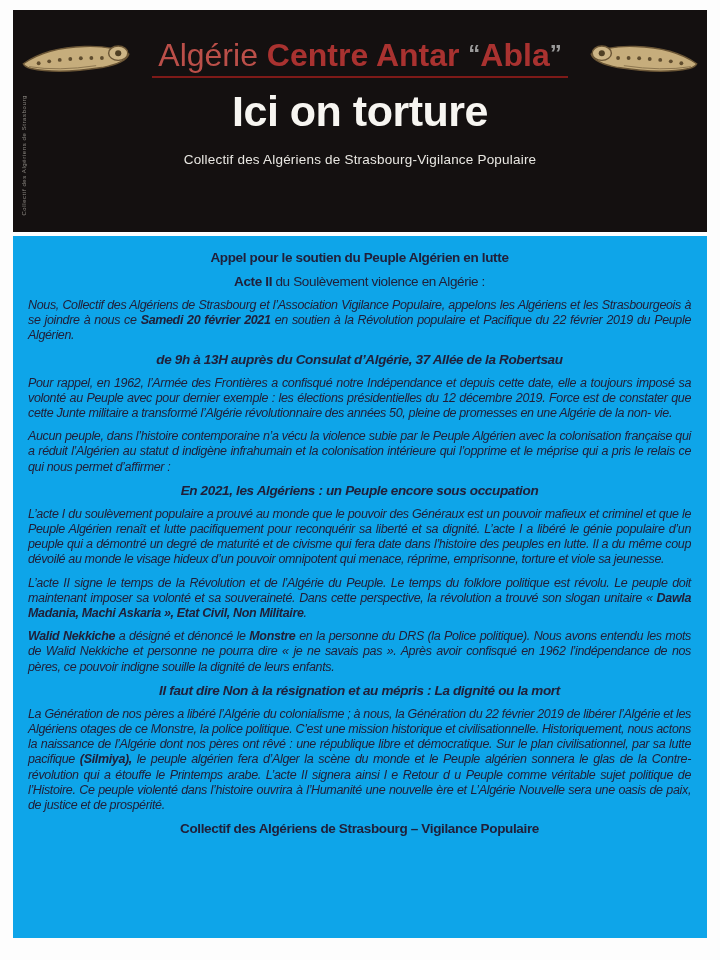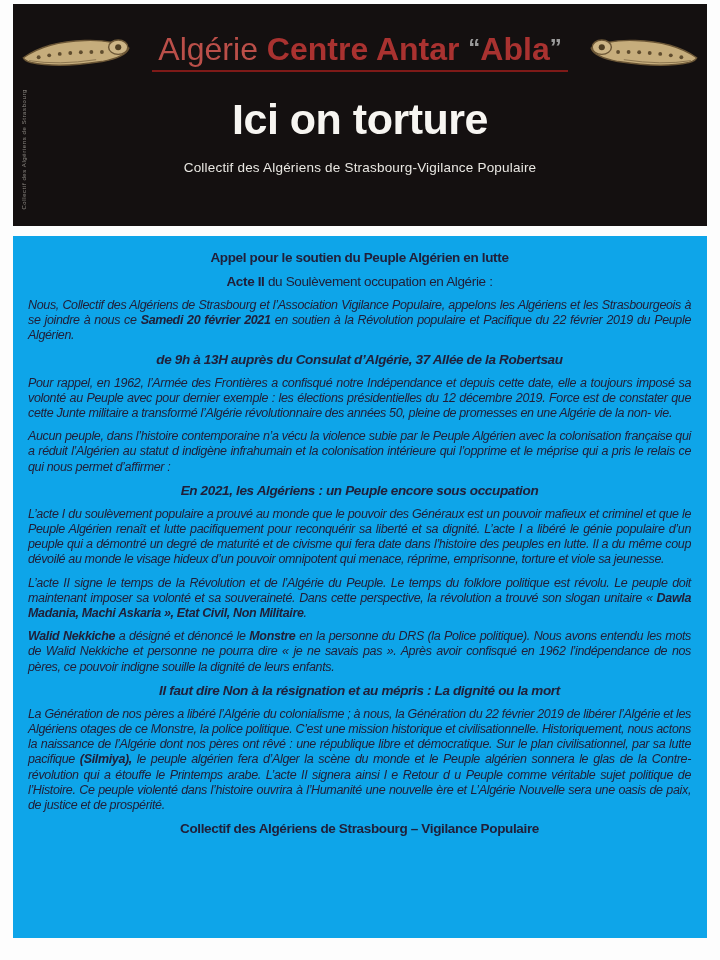--- a/index.html
+++ b/index.html
@@ -5,42 +5,42 @@
   html,body{margin:0;padding:0;}
   body{
     width:720px;height:960px;background:#ffffff;
     font-family:"Liberation Sans",sans-serif;
     -webkit-font-smoothing:antialiased;
   }
   .page{position:relative;width:720px;height:960px;background:#fdfdfd;overflow:hidden;}
 
   
   .header{
-    position:absolute;left:13px;top:4px;width:694px;height:222px;
+    position:absolute;left:13px;top:10px;width:694px;height:222px;
     background:#141010;color:#f5f3ef;box-sizing:border-box;padding-top:22px;
   }
   .vertical-credit{
     position:absolute;left:8px;bottom:16px;
     writing-mode:vertical-rl;transform:rotate(180deg);
     font-size:6px;letter-spacing:.6px;color:#8f8b85;white-space:nowrap;
   }
   .brand-row{
     display:flex;align-items:center;justify-content:center;gap:16px;height:52px;
   }
   .ornament{width:118px;height:46px;flex:0 0 auto;}
   .ornament.flip{transform:scaleX(-1);}
   .brand-title{
     font-size:32px;line-height:1;white-space:nowrap;
     border-bottom:2px solid #7e1a18;padding:0 6px 5px 6px;
   }
   .brand-algerie{color:#bb4f49;font-weight:normal;}
   .brand-bold{color:#a93230;font-weight:bold;}
   .brand-quote{color:#9a9a9a;font-weight:bold;font-size:24px;vertical-align:4px;}
   .main-title{
-    margin-top:21px;text-align:center;font-weight:bold;
+    margin-top:7px;text-align:center;font-weight:bold;
     font-size:43px;line-height:40px;color:#f7f5f1;letter-spacing:-.5px;
   }
   .header-subtitle{
     margin-top:21px;text-align:center;font-size:13.5px;color:#e9e7e2;letter-spacing:.2px;
   }
 
   
   .body-panel{
     position:absolute;left:13px;top:236px;width:694px;height:702px;
     background:#0ea5e9;color:#20203a;box-sizing:border-box;
@@ -99,21 +99,21 @@
     <div class="main-title">
       <div>Ici on torture</div>
     </div>
 
     <div class="header-subtitle">Collectif des Algériens de Strasbourg-Vigilance Populaire</div>
   </div>
 
   <div class="body-panel">
     <div id="body-content">
         <div class="block heading upright"><span class="b">Appel pour le soutien du Peuple Algérien en lutte</span></div>
-        <div class="block heading upright"><span class="b">Acte II </span><span>du Soulèvement occupation en Algérie :</span></div>
+        <div class="block heading upright"><span class="b">Acte II </span><span>du Soulèvement violence en Algérie :</span></div>
         <div class="block paragraph"><span>Nous, Collectif des Algériens de Strasbourg et l’Association Vigilance Populaire, appelons les Algériens et les Strasbourgeois à se joindre à nous ce </span><span class="b">Samedi 20 février 2021</span><span> en soutien à la  Révolution populaire et Pacifique du 22 février 2019 du Peuple Algérien.</span></div>
         <div class="block heading"><span class="b">de 9h à 13H auprès du Consulat d’Algérie, 37 Allée de la Robertsau</span></div>
         <div class="block paragraph"><span>Pour rappel, en 1962, l’Armée des Frontières a confisqué notre Indépendance et depuis cette date, elle a toujours imposé sa volonté au Peuple avec pour dernier exemple : les élections présidentielles du 12 décembre 2019. Force est de constater que cette Junte militaire a transformé  l’Algérie révolutionnaire des années 50, pleine de  promesses  en  une  Algérie de  la non- vie.</span></div>
         <div class="block paragraph"><span>Aucun peuple, dans l’histoire contemporaine n’a vécu la violence subie par le Peuple Algérien avec la colonisation française qui a réduit l’Algérien au statut d indigène infrahumain et la colonisation intérieure qui l’opprime et le méprise qui a pris le relais ce qui nous permet d’affirmer :</span></div>
         <div class="block heading"><span class="b">En 2021, les Algériens :  un Peuple encore sous occupation</span></div>
         <div class="block paragraph"><span>L’acte I du soulèvement populaire a prouvé au monde que le pouvoir des Généraux est un pouvoir mafieux et criminel et que le Peuple Algérien renaît et  lutte pacifiquement  pour  reconquérir sa liberté et sa dignité. L’acte I a libéré  le  génie  populaire d’un peuple qui a démontré un degré de maturité et de civisme qui fera date dans l’histoire des peuples en lutte. Il a du même coup  dévoilé au  monde le  visage  hideux d’un  pouvoir  omnipotent qui menace, réprime, emprisonne, torture  et  viole  sa jeunesse.</span></div>
         <div class="block paragraph"><span>L’acte II signe le temps de la Révolution et de l’Algérie du Peuple. Le temps  du  folklore politique est révolu. Le peuple doit maintenant imposer sa volonté et sa souveraineté. Dans cette perspective, la révolution a trouvé son slogan unitaire « </span><span class="b">Dawla Madania, Machi Askaria », Etat Civil, Non Militaire</span><span>.</span></div>
         <div class="block paragraph"><span class="b">Walid Nekkiche</span><span> a désigné et dénoncé le </span><span class="b">Monstre</span><span> en la personne du DRS (la Police politique). Nous avons entendu les mots de Walid Nekkiche et personne ne pourra dire « je ne savais pas ». Après avoir confisqué en 1962 l’indépendance de nos pères, ce pouvoir indigne souille la dignité de leurs enfants.</span></div>
         <div class="block heading"><span class="b">Il faut dire Non à la résignation et au mépris : La dignité ou la mort</span></div>
         <div class="block paragraph"><span>La Génération de nos pères a libéré l’Algérie du colonialisme ; à nous, la Génération du 22 février 2019 de libérer l’Algérie et les Algériens otages de ce  Monstre, la  police  politique. C’est une mission  historique et  civilisationnelle. Historiquement, nous actons la naissance de l’Algérie dont nos pères ont rêvé : une république libre et démocratique. Sur le plan civilisationnel, par sa lutte pacifique </span><span class="b">(Silmiya),</span><span> le peuple algérien fera d’Alger la scène du monde et le  Peuple  algérien  sonnera le glas de la Contre-révolution  qui  a  étouffe  le  Printemps arabe.  L’acte II  signera ainsi l e Retour d u Peuple  comme  véritable sujet politique de l’Histoire. Ce peuple violenté dans l’histoire ouvrira à l’Humanité une nouvelle ère et L’Algérie Nouvelle sera une oasis de paix, de justice et de prospérité.</span></div>

